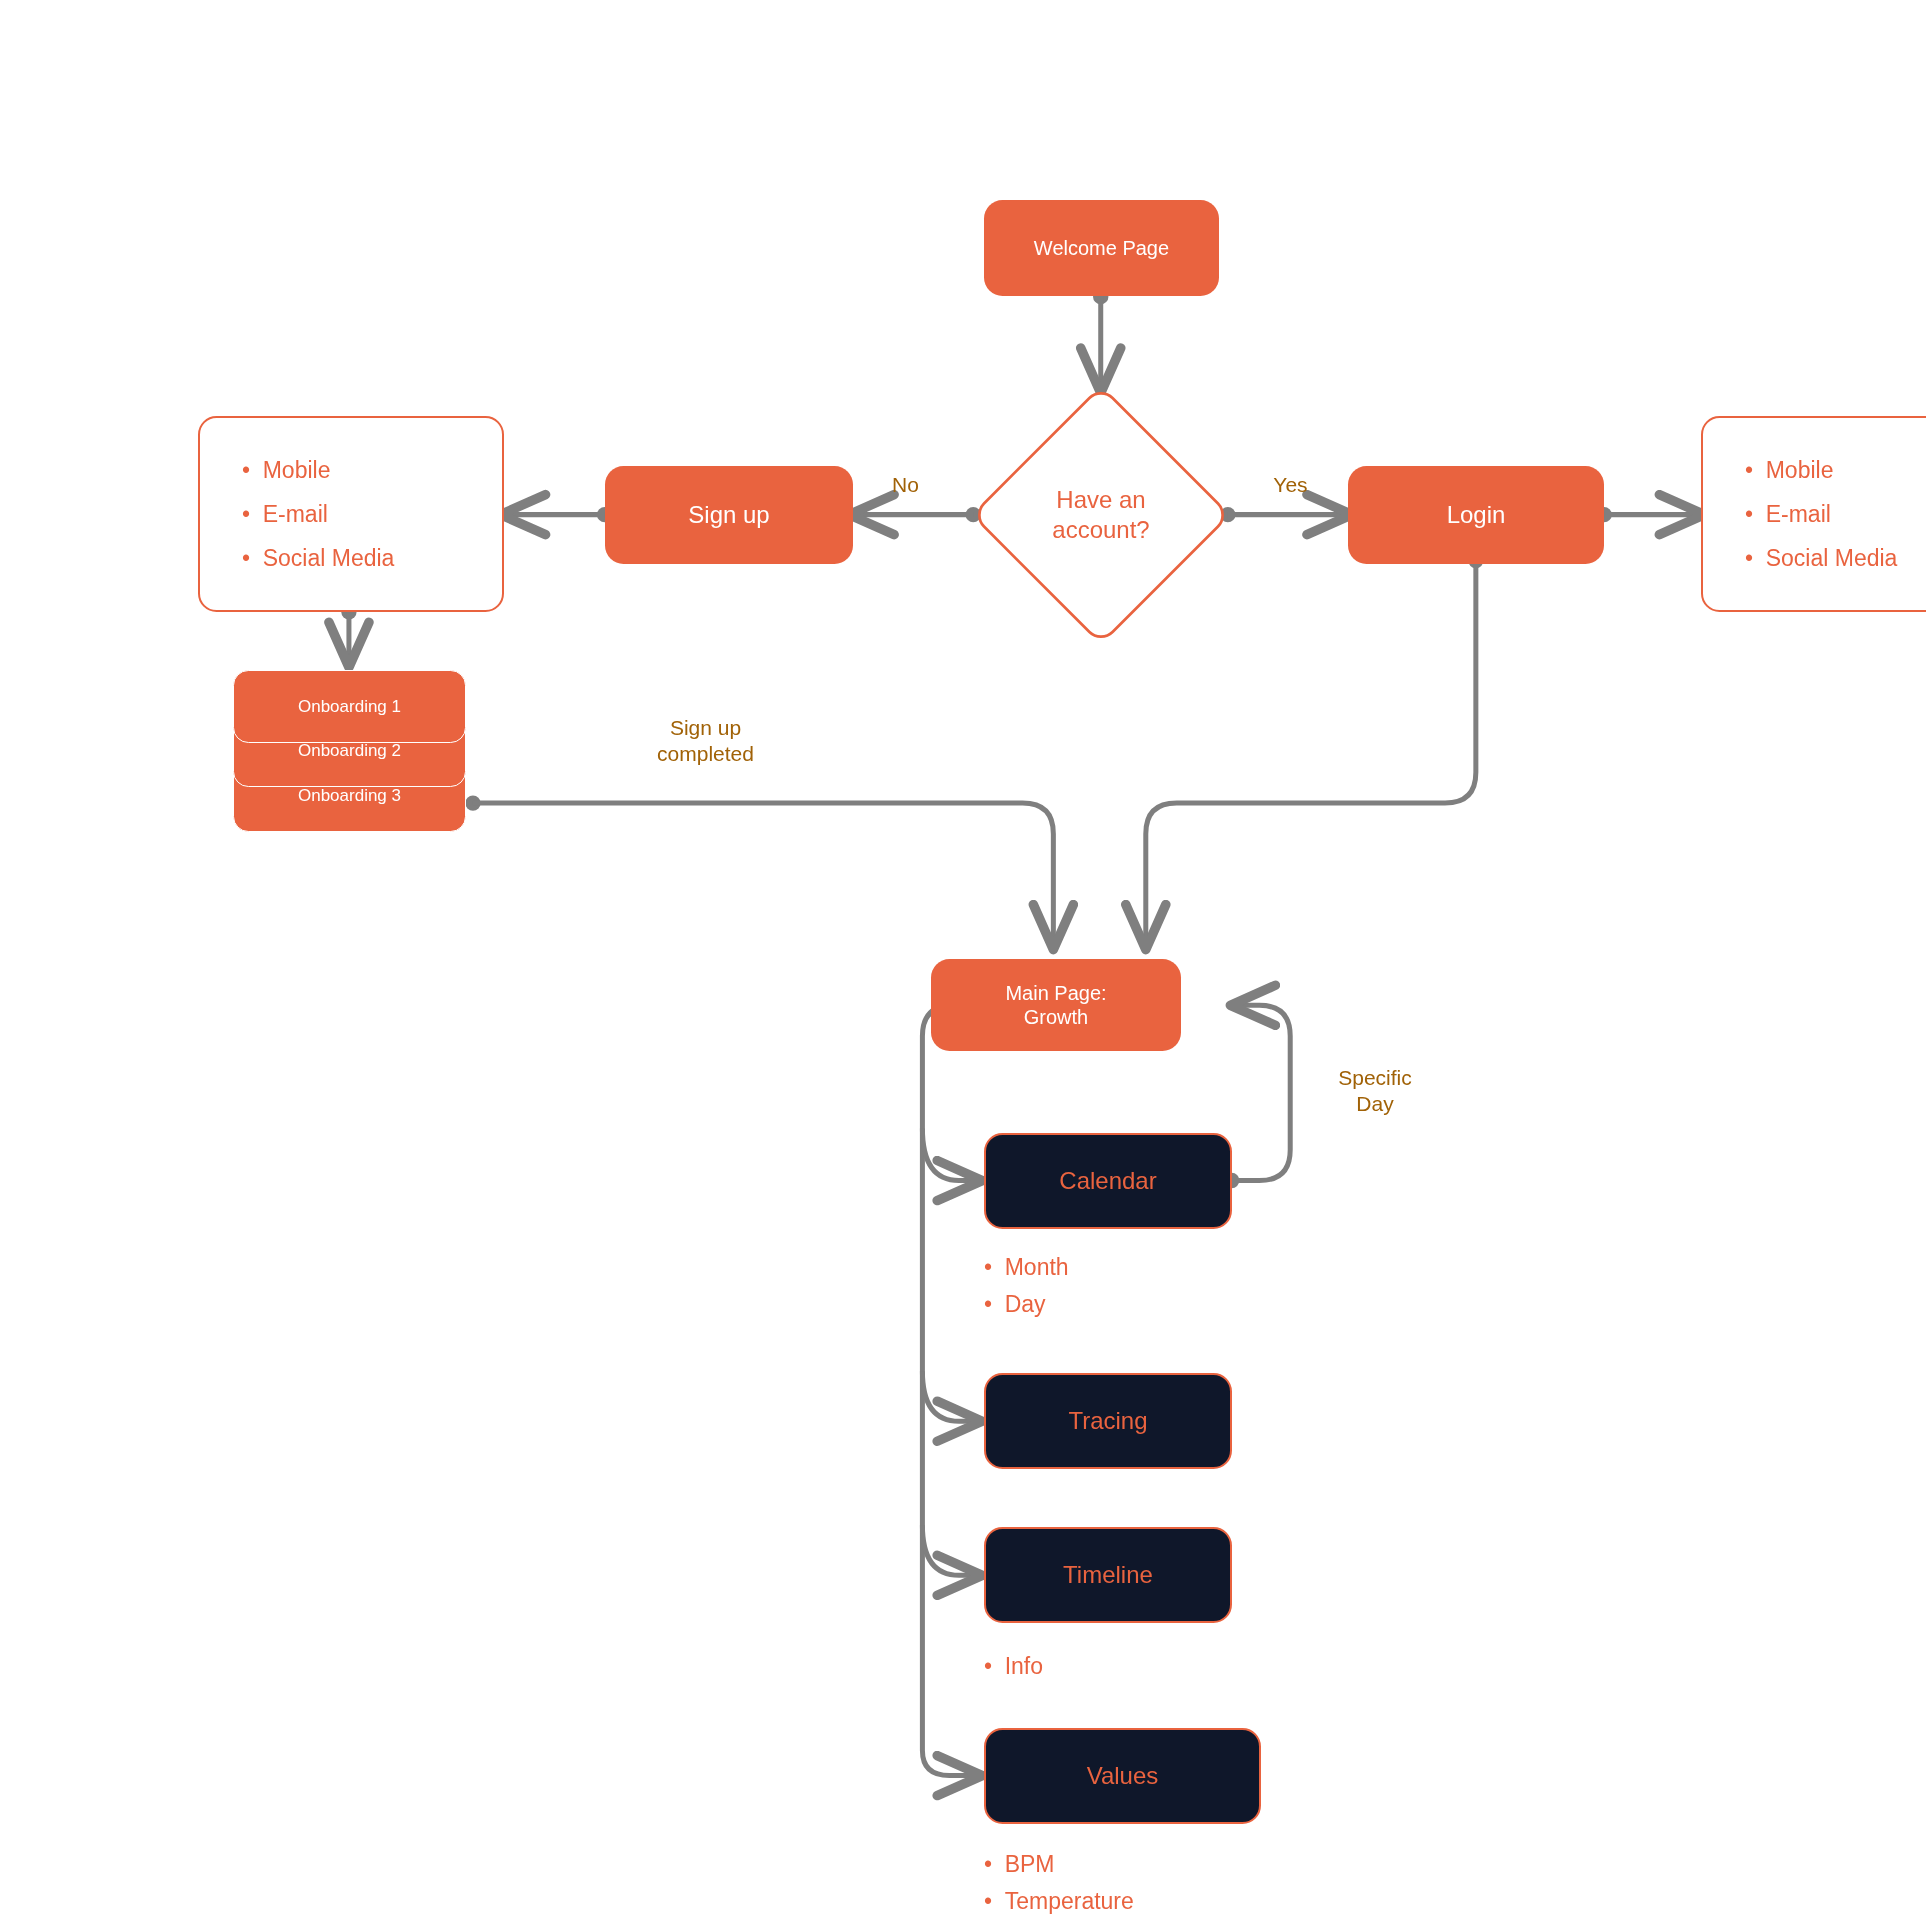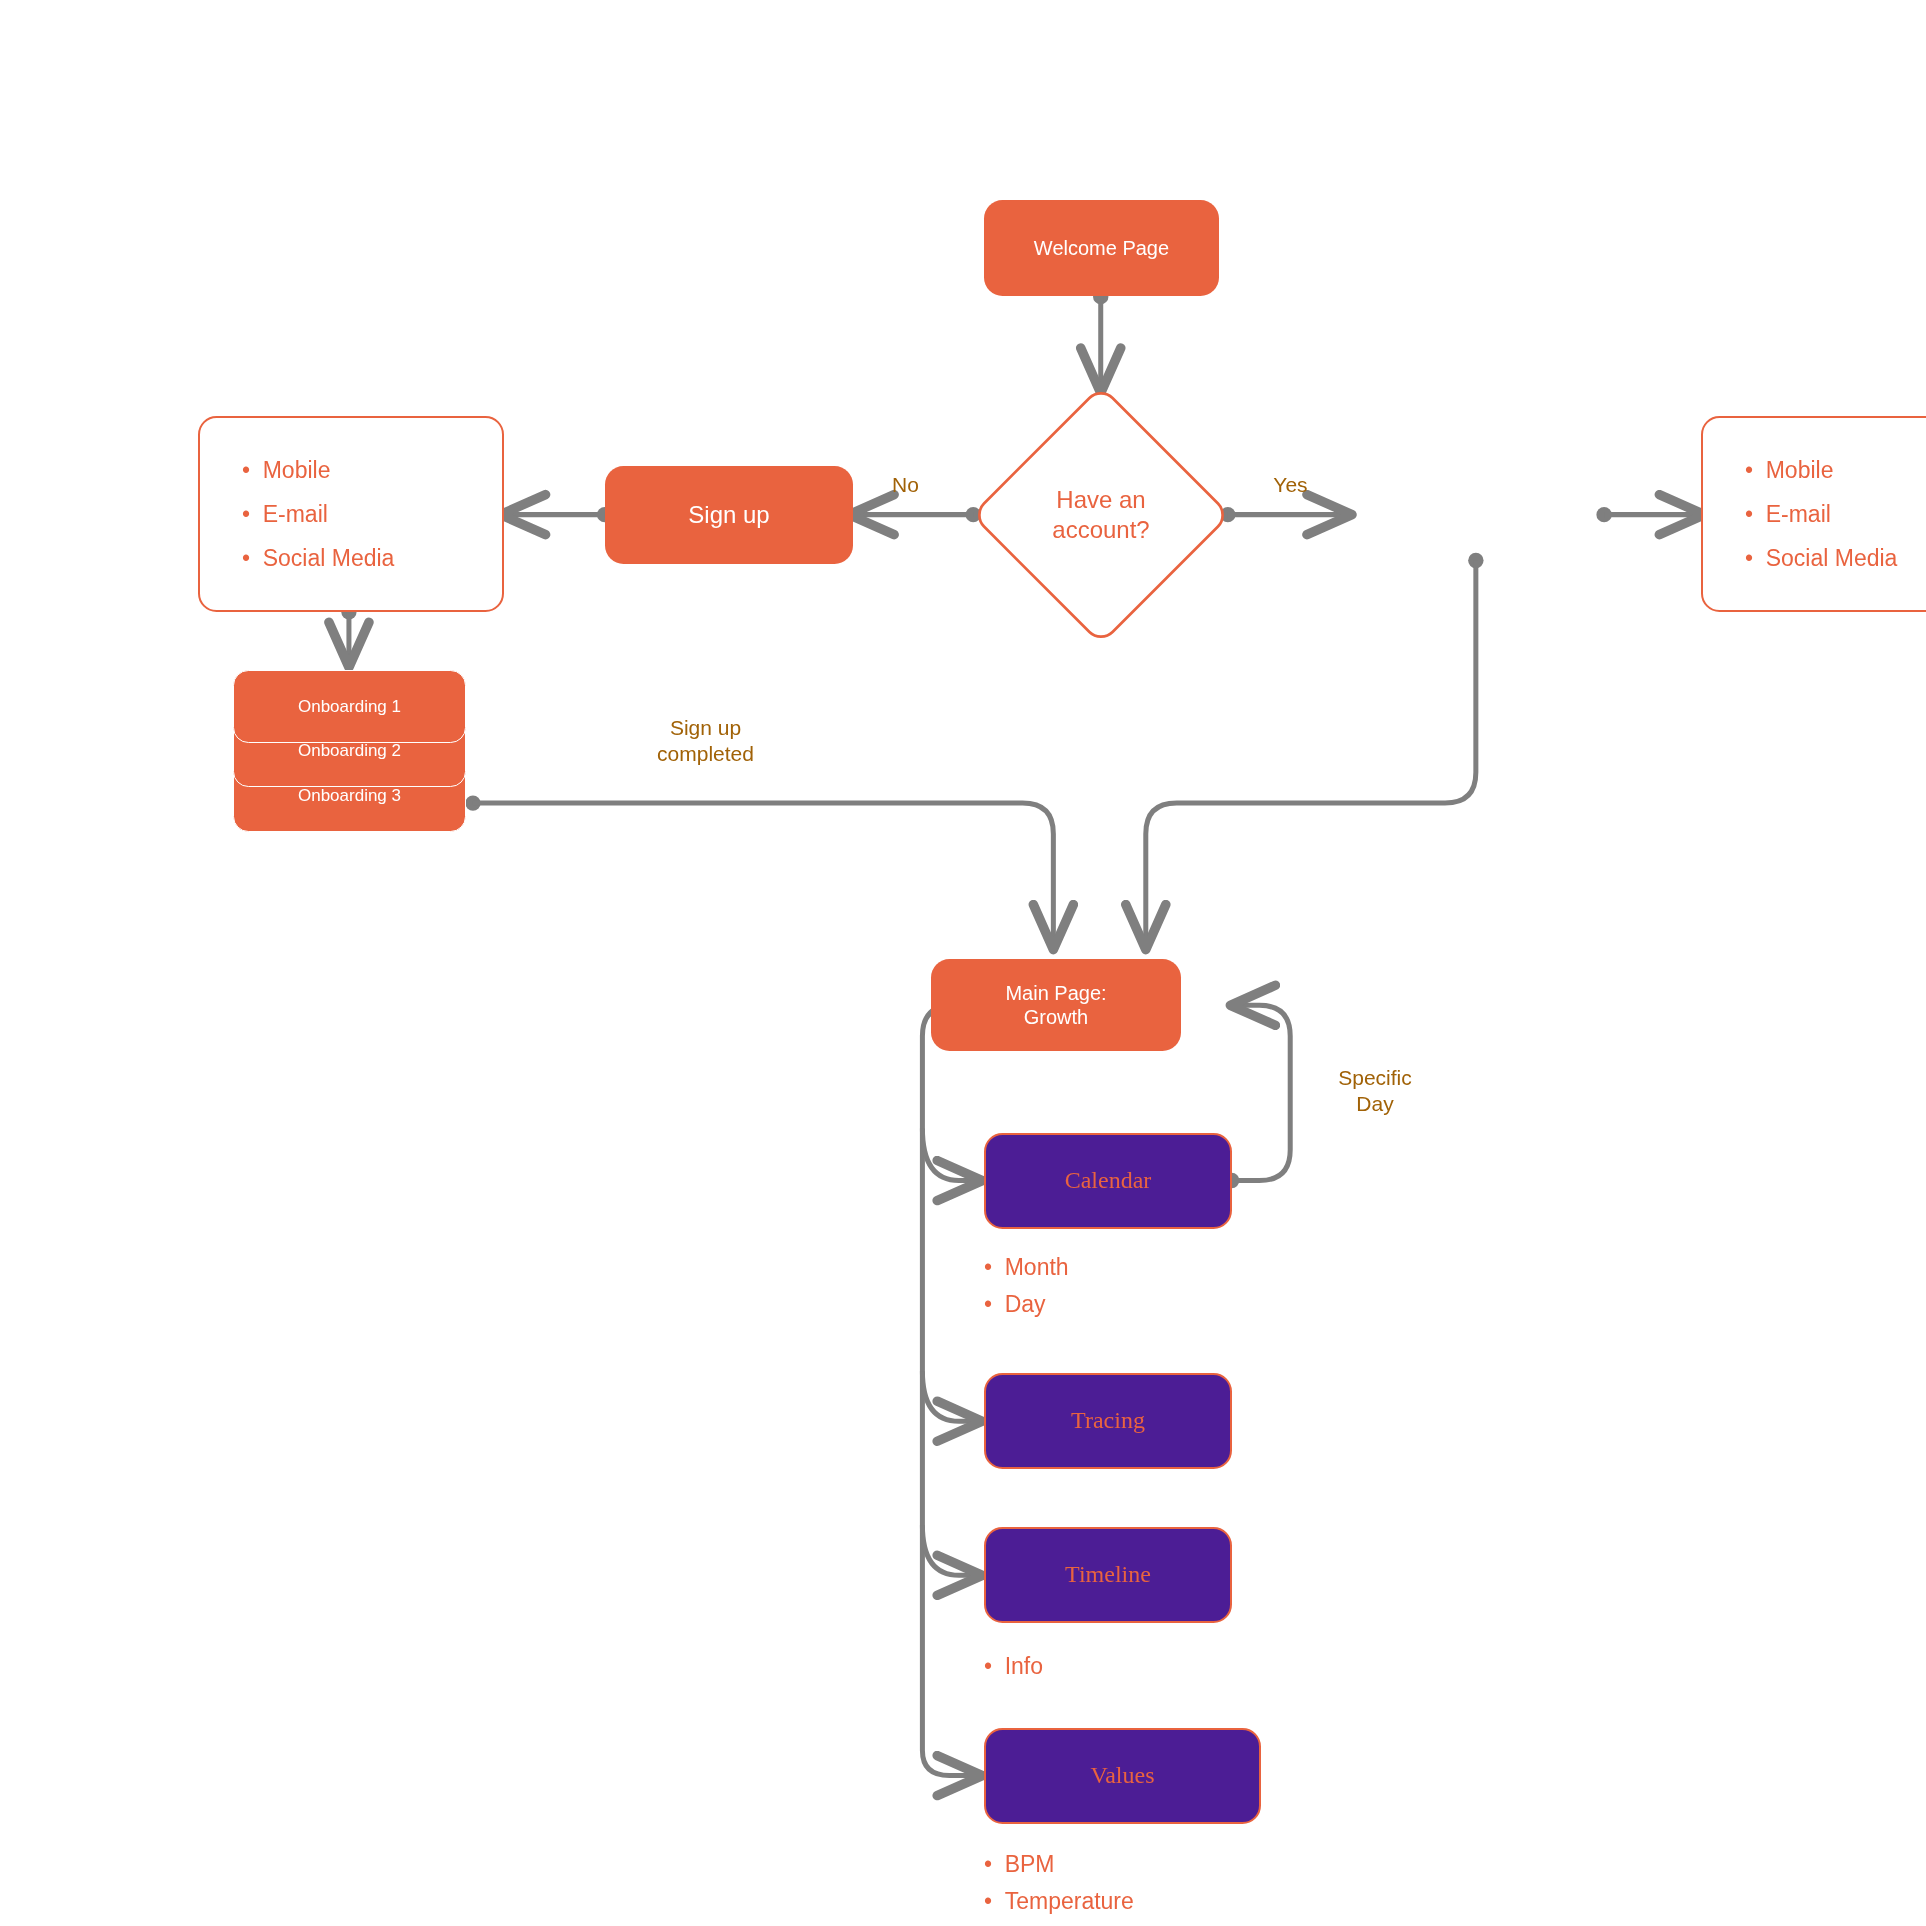--- a/index.html
+++ b/index.html
@@ -36,24 +36,23 @@
     justify-content: center;
     text-align: center;
     border-radius: 18.5px;
     line-height: 1.22;
   }
   .node.filled {
     background: #E9633F;
     color: #ffffff;
   }
   .node.outlined {
-    background: #4c1d95;
+    background: #0f172a;
     border: 2.7px solid #E9633F;
     color: #E9633F;
-    font-family: Liberation Serif, serif;
   }
   .node .label { white-space: pre-line; }
 
   
   .bulletcard {
     position: absolute;
     box-sizing: border-box;
     background: #ffffff;
     border: 2.7px solid #E9633F;
     border-radius: 18.5px;
@@ -201,20 +200,23 @@
                L300,26 Q312,14 330,14 Z" fill="#ffffff" stroke="#E9633F" stroke-width="7"></path>
     </svg>
     <div class="dlabel fs-big">Have an
 account?</div>
   </div>
 
   <div class="node filled fs-big" style="left:605px; top:466px; width:248px; height:98px;">
     <span class="label">Sign up</span>
   </div>
 
+  <div class="node filled fs-big" style="left:1348px; top:466px; width:256px; height:98px;">
+    <span class="label">Login</span>
+  </div>
 
   <div class="bulletcard fs-bullet" style="left:198px; top:416px; width:306px; height:196px; padding:0 0 0 42px;">
     <ul>
       <li>
         <span class="dot">•</span>
         <span>Mobile</span>
       </li>
       <li style="margin-top:17px;">
         <span class="dot">•</span>
         <span>E-mail</span>

